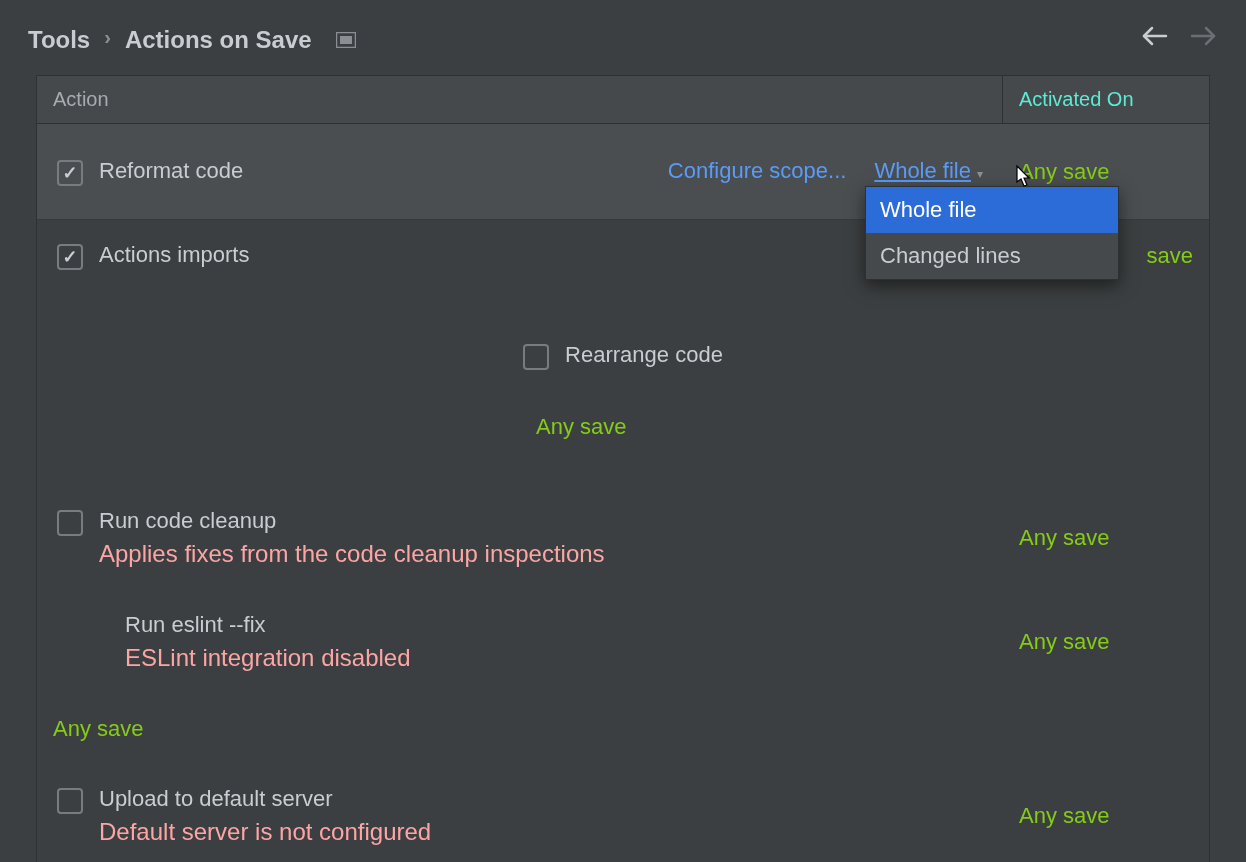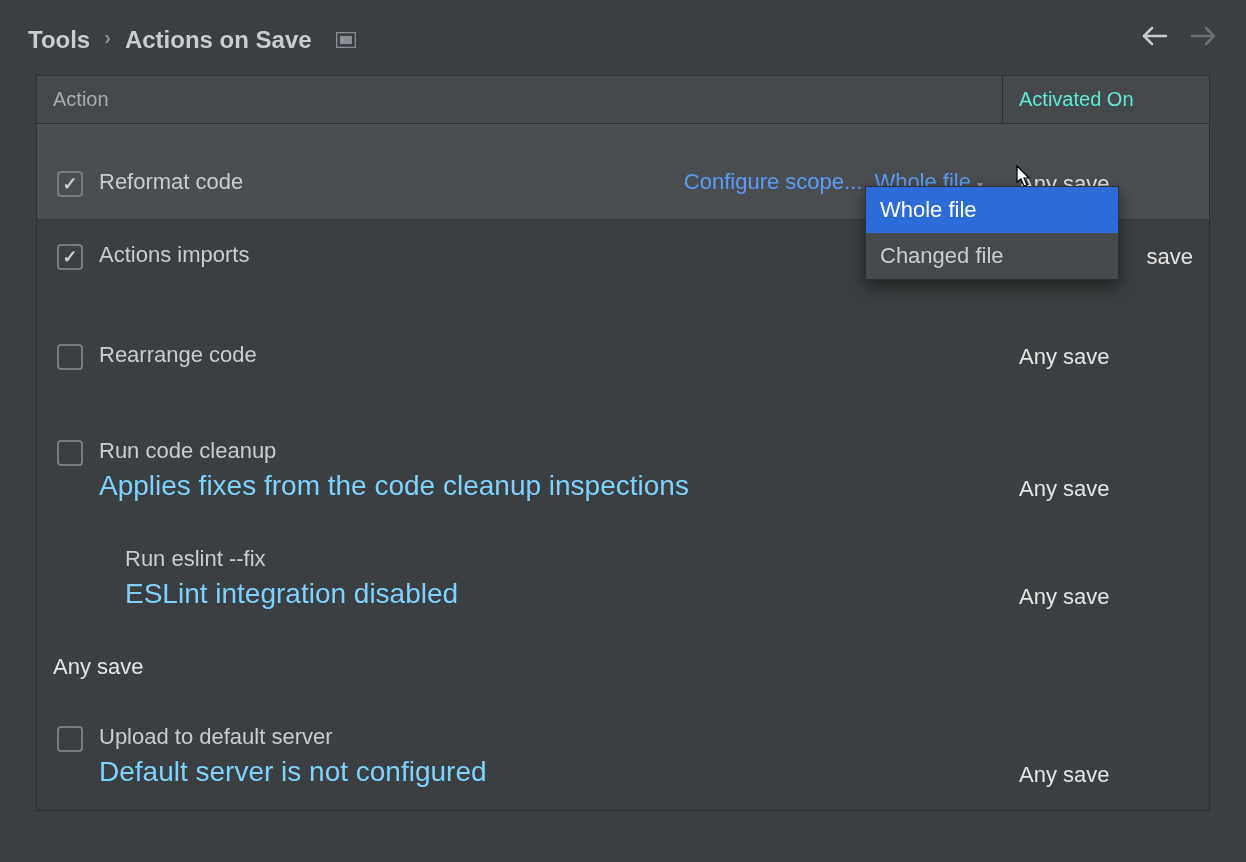--- a/index.html
+++ b/index.html
@@ -66,42 +66,42 @@
   border-right: 1px solid #2e3133;
 }
 .th-activated {
   width: 206px;
   padding: 12px 16px;
   font-size: 20px;
   color: #5eead4;
 }
 .row {
   display: flex;
-  align-items: flex-end;
+  align-items: center;
   position: relative;
 }
 .row-highlight {
   background: #4b4e51;
 }
 .row-divider {
   border-bottom: 1px solid #373a3c;
 }
 .cell-action {
   flex: 1;
   padding: 22px 20px;
   display: flex;
   align-items: flex-start;
   gap: 16px;
 }
 .cell-action.indent { padding-left: 88px; }
 .cell-activated {
   width: 206px;
   padding: 22px 16px;
   font-size: 22px;
-  color: #e5e5e5;
+  color: #84cc16;
 }
 .checkbox {
   width: 26px;
   height: 26px;
   border: 2px solid #787c80;
   border-radius: 4px;
   flex-shrink: 0;
   display: flex;
   align-items: center;
   justify-content: center;
@@ -118,27 +118,27 @@
   display: flex;
   flex-direction: column;
   gap: 6px;
   flex: 1;
 }
 .action-title {
   font-size: 22px;
   color: #c9ccd1;
 }
 .action-sub {
-  font-size: 28px;
-  color: #7dd3fc;
+  font-size: 24px;
+  color: #fca5a5;
 }
 .inline-links {
   display: flex;
   align-items: center;
-  gap: 12px;
+  gap: 28px;
   font-size: 22px;
 }
 .link {
   color: #5a9bf6;
   cursor: pointer;
 }
 .link.underline { text-decoration: underline; }
 .chevron-small {
   color: #8b9096;
   font-size: 12px;
@@ -221,41 +221,41 @@
               <span class="link underline">Whole file</span><span class="chevron-small">▾</span>
             </span>
           </span>
         </div>
       </div>
     </div>
     <div class="cell-activated">Any save</div>
 
     <div class="dropdown">
       <div class="dropdown-item selected">Whole file</div>
-      <div class="dropdown-item">Changed file</div>
+      <div class="dropdown-item">Changed lines</div>
     </div>
 
     <div class="cursor">
       <svg width="26" height="30" viewBox="0 0 26 30">
           <path d="M8 2 L8 18 L12 15 L15 22 L18 21 L15 14 L20 14 Z" fill="#fff" stroke="#000" stroke-width="1.2"></path>
         </svg>
     </div>
   </div>
 
   <div class="row">
     <div class="cell-action">
       <div class="checkbox checked"></div>
       <div class="action-body">
         <span class="action-title">Actions imports</span>
       </div>
     </div>
     <div class="cell-activated" style="text-align:right;">save</div>
   </div>
 
-  <div class="row" style="margin-top:28px;">
+  <div class="row" style="margin-top:28px;flex-direction:column;">
     <div class="cell-action">
       <div class="checkbox"></div>
       <div class="action-body">
         <span class="action-title">Rearrange code</span>
       </div>
     </div>
     <div class="cell-activated">Any save</div>
   </div>
 
   <div class="row" style="margin-top:24px;">

